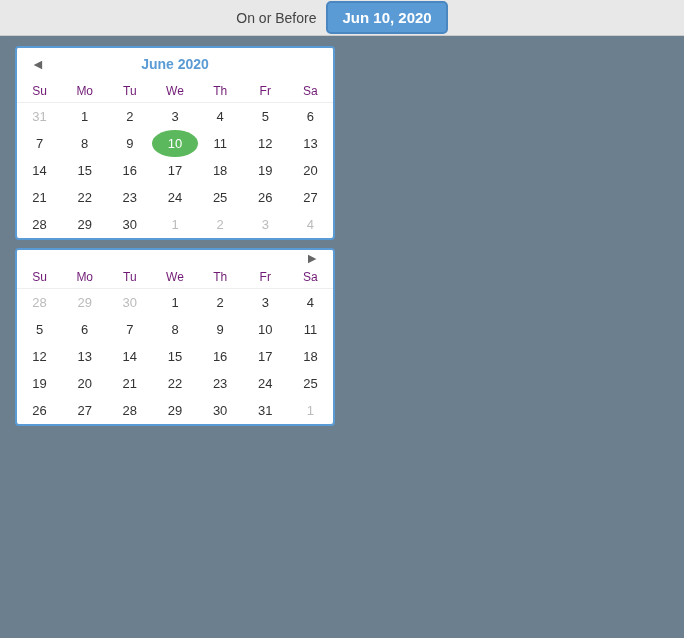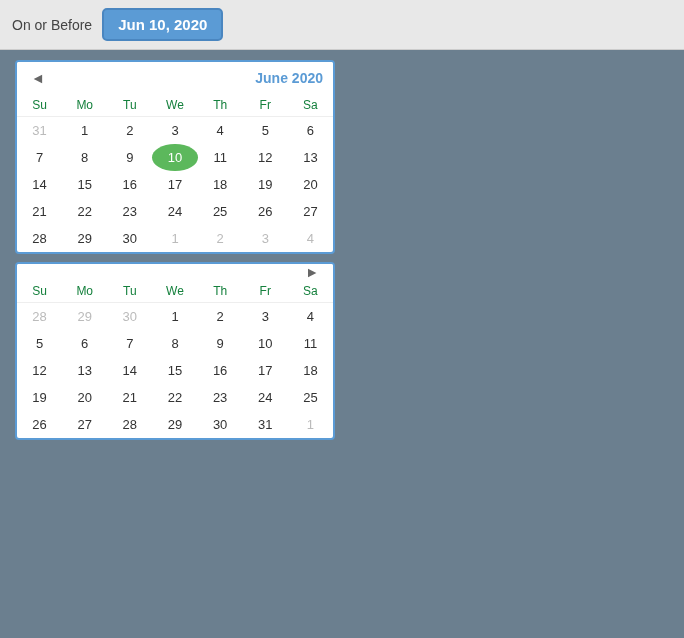--- a/index.html
+++ b/index.html
@@ -8,24 +8,24 @@
       background: #6b7f8f;
       font-family: Arial, sans-serif;
       width: 684px;
       height: 638px;
       overflow: hidden;
       position: relative;
     }
 
     .top-bar {
       background: #e8e8e8;
-      height: 50px;
+      height: 36px;
       display: flex;
       align-items: center;
-      justify-content: flex-start;
+      justify-content: center;
       padding: 0 12px;
       gap: 10px;
       border-bottom: 1px solid #ccc;
     }
 
     .on-or-before-label {
       font-size: 14px;
       color: #444;
     }
 
@@ -62,21 +62,21 @@
       justify-content: center;
       padding: 8px 10px;
       position: relative;
       background: white;
     }
 
     .calendar-title {
       font-size: 14px;
       font-weight: bold;
       color: #5b9bd5;
-      text-align: right;
+      text-align: center;
       flex: 1;
     }
 
     .nav-btn {
       background: none;
       border: none;
       cursor: pointer;
       font-size: 14px;
       color: #666;
       padding: 2px 6px;
@@ -86,21 +86,21 @@
     .nav-btn.prev { left: 8px; }
     .nav-btn.next { right: 8px; }
 
     .calendar-grid {
       width: 100%;
       border-collapse: collapse;
     }
 
     .calendar-grid th {
       font-size: 12px;
-      color: #15803d;
+      color: #701a75;
       text-align: center;
       padding: 4px 6px;
       font-weight: normal;
       border-bottom: 1px solid #eee;
     }
 
     .calendar-grid td {
       text-align: center;
       padding: 6px 2px;
       font-size: 13px;

